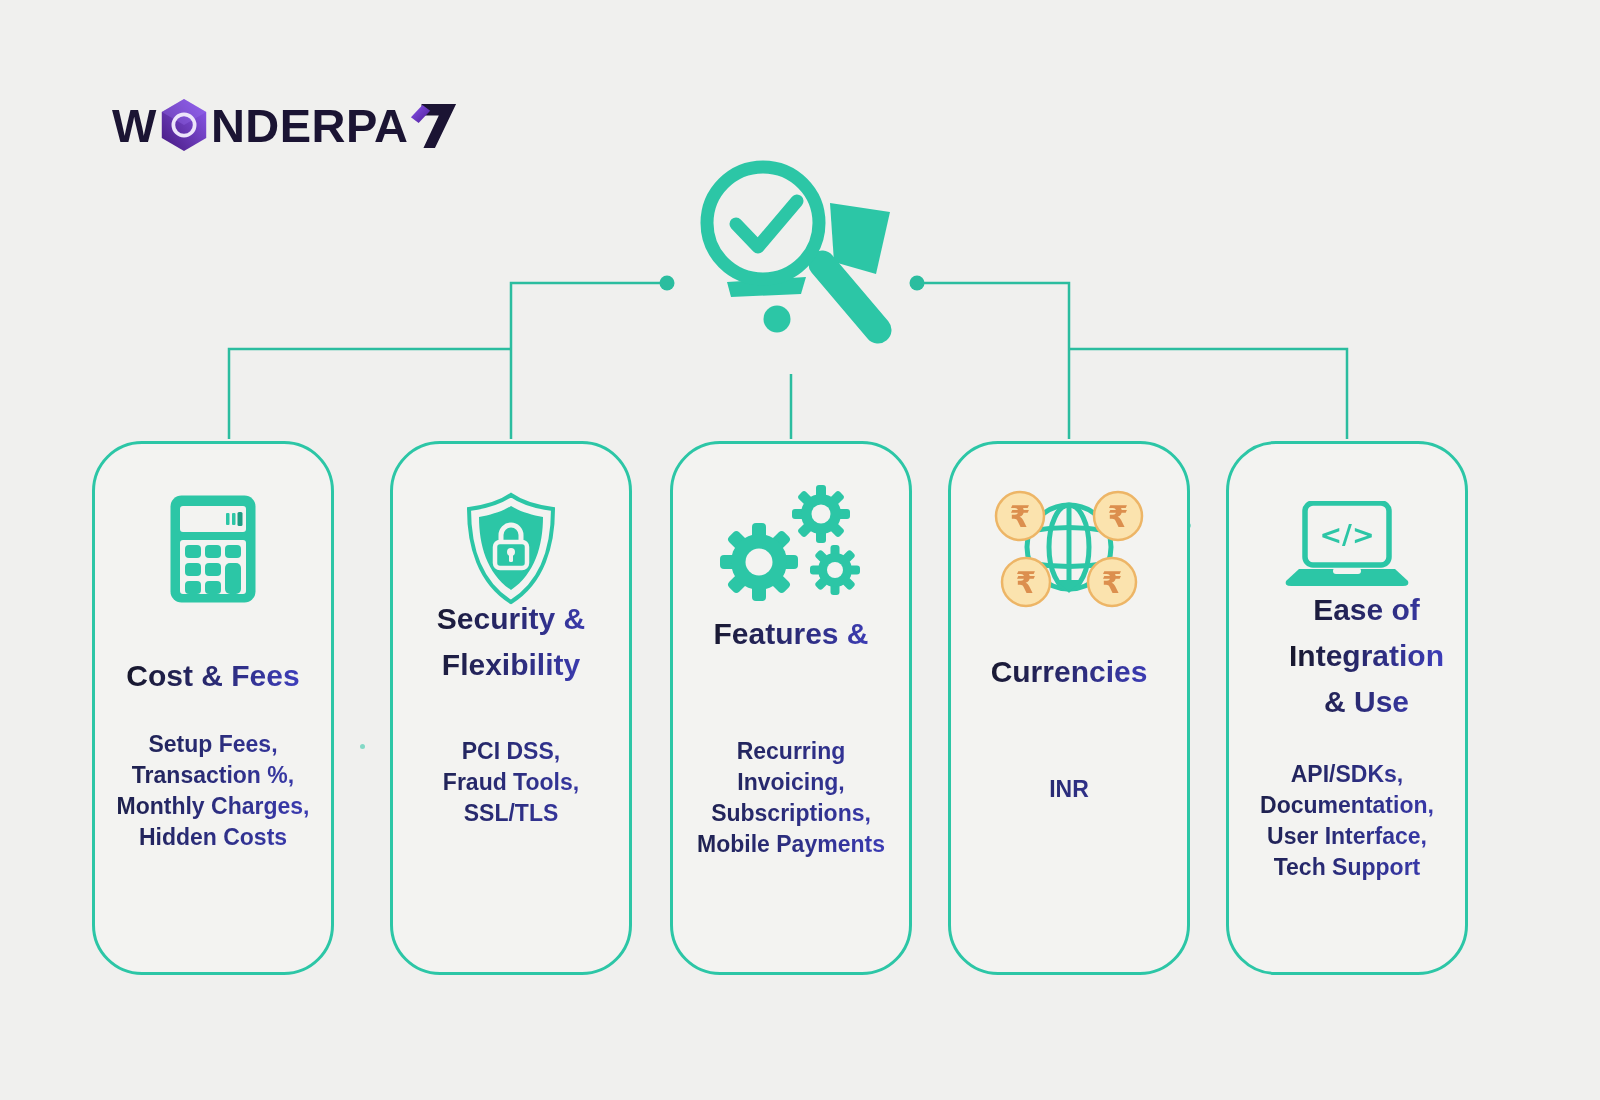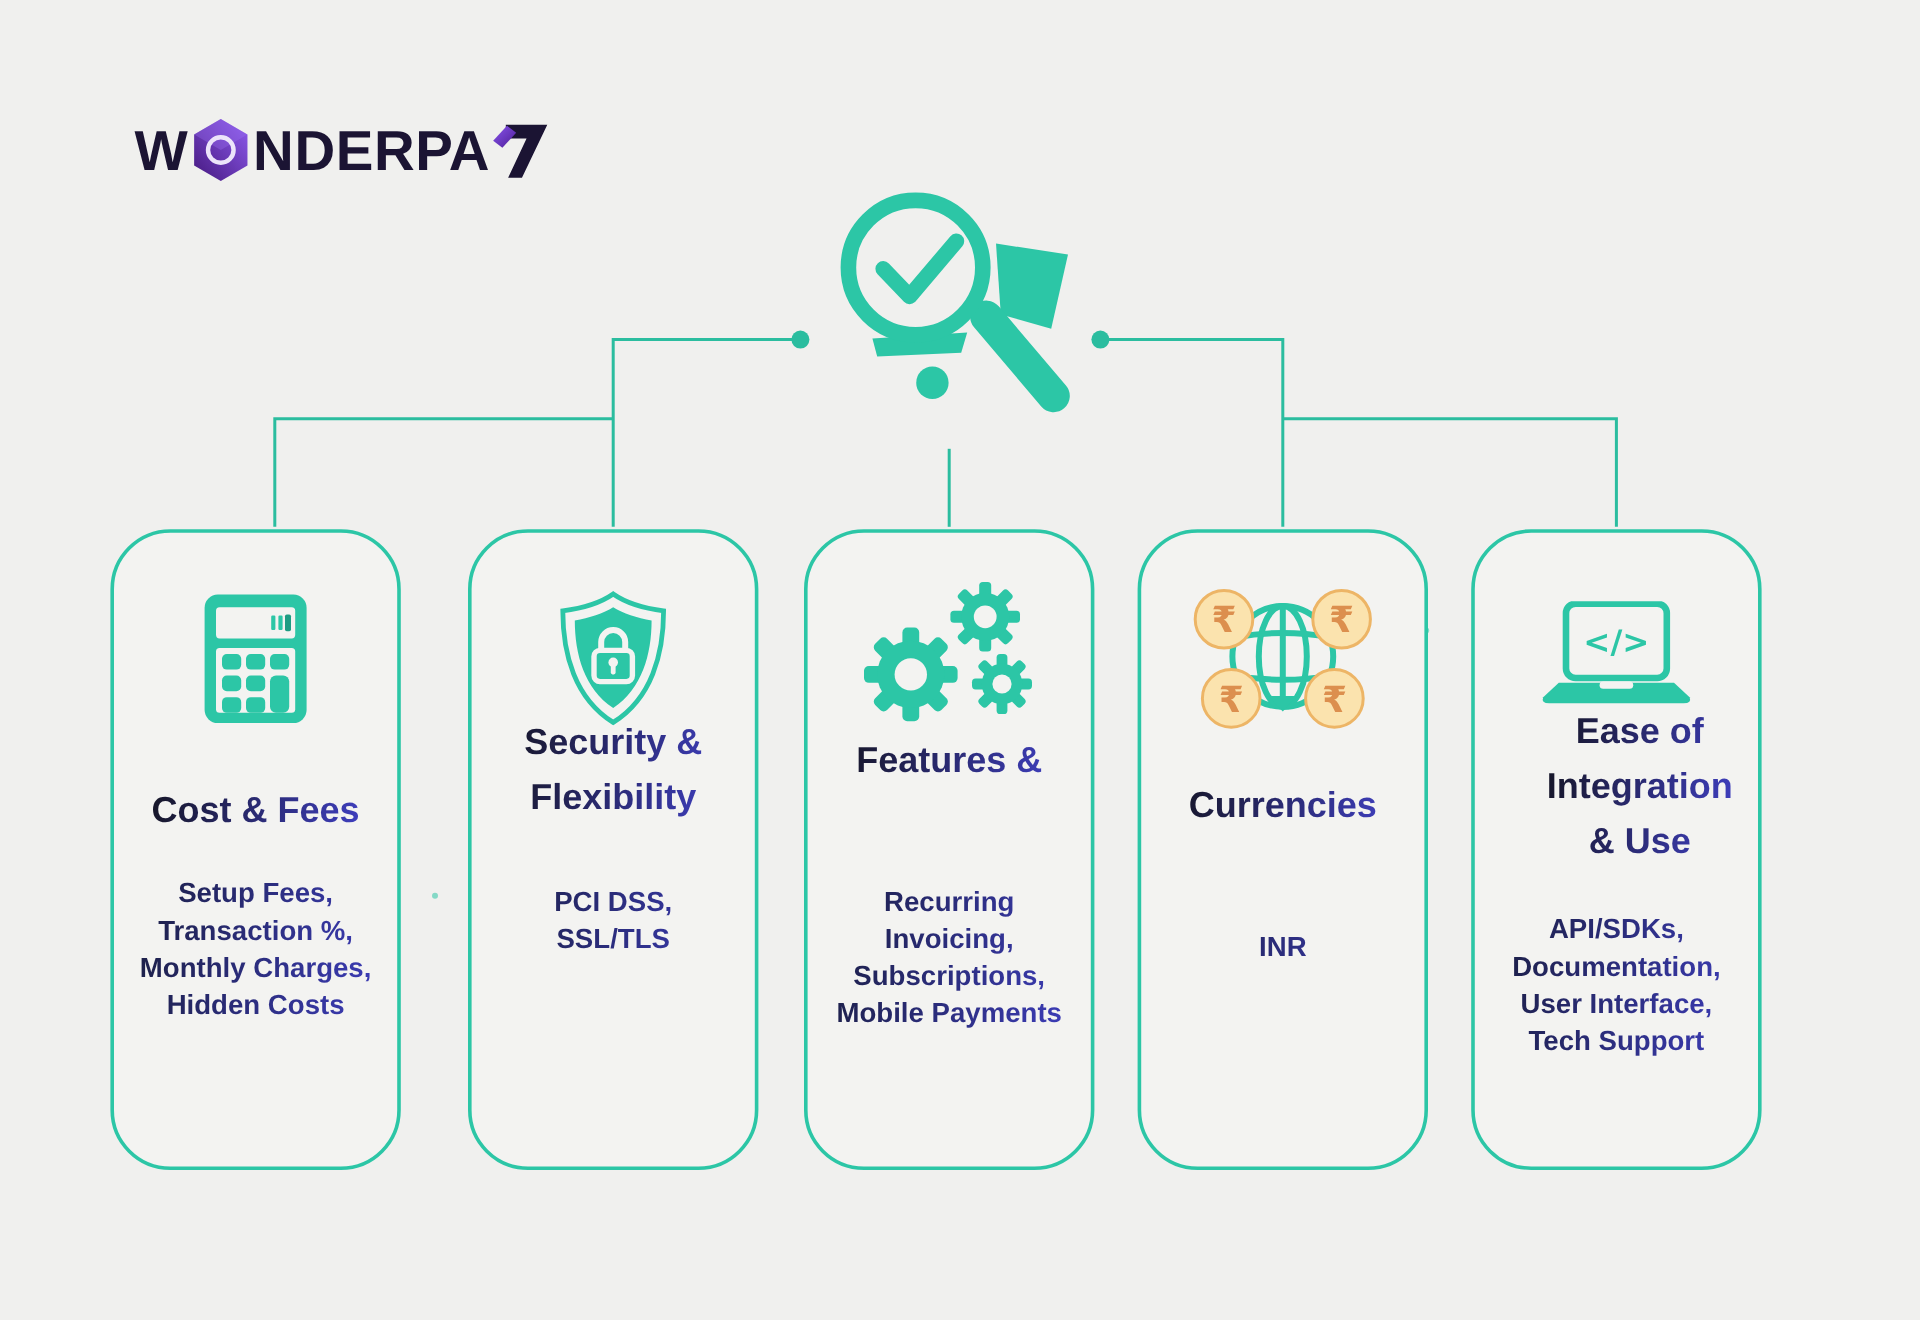--- a/index.html
+++ b/index.html
@@ -143,20 +143,21 @@
         <circle cx="52" cy="62" r="4" fill="#f3f3f1"></circle>
         <rect x="50" y="63" width="4" height="9" rx="1.5" fill="#f3f3f1"></rect>
       </svg>
     </div>
     <div class="card-title">
       <div>Security &amp;</div>
       <div>Flexibility</div>
     </div>
     <div class="card-body">
       <div>PCI DSS,</div>
+      <div>Fraud Tools,</div>
       <div>SSL/TLS</div>
     </div>
   </div>
 
   <div class="card c3">
     <div class="icon-wrap">
       <svg width="160" height="130" viewBox="0 0 160 130">
 
         <g transform="translate(48,78)" fill="#2cc6a6">
           <g>

